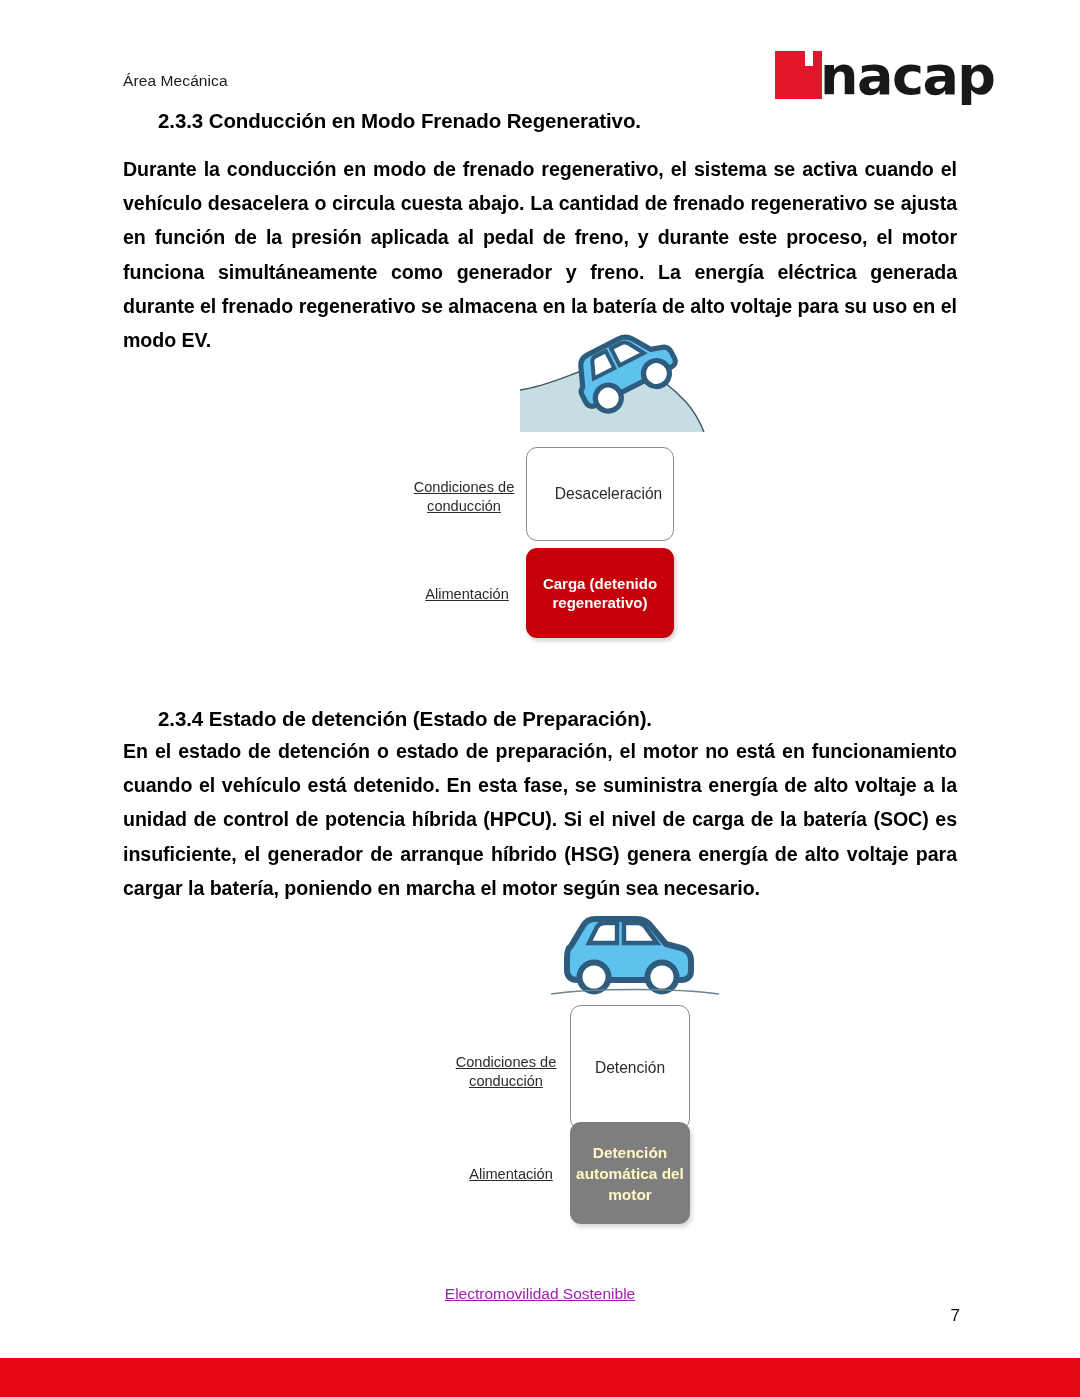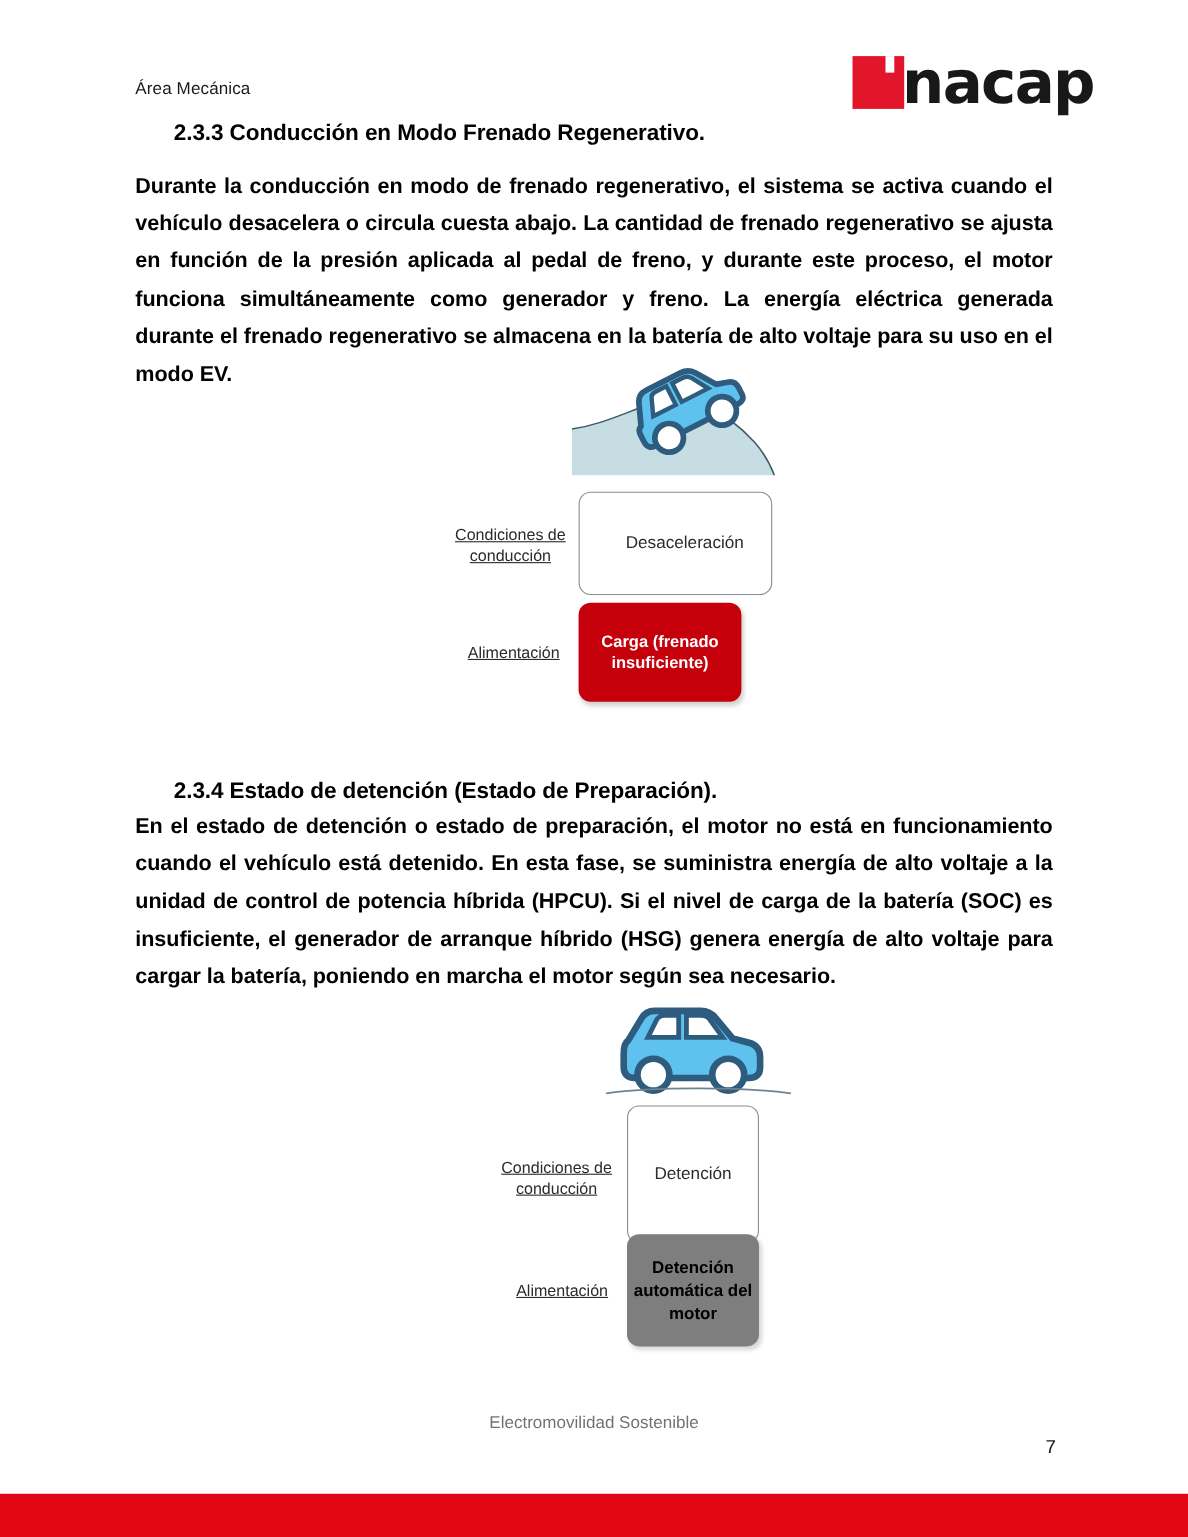--- a/index.html
+++ b/index.html
@@ -114,36 +114,37 @@
   .dg-box.red {
     background: #c5000b;
     color: #ffffff;
     font-size: 15px;
     font-weight: bold;
     line-height: 19px;
     box-shadow: 2px 3px 4px rgba(0,0,0,0.18);
   }
   .dg-box.gray {
     background: #7e7e7e;
-    color: #000000;
+    color: #fef9c3;
     font-size: 15.4px;
     font-weight: bold;
     line-height: 21px;
     box-shadow: 2px 3px 4px rgba(0,0,0,0.16);
   }
 
   
   .footer-note {
     position: absolute;
     left: 0;
     width: 1080px;
     top: 1285px;
     text-align: center;
     font-size: 15.5px;
-    color: #737373;
+    color: #a21caf;
+    text-decoration: underline;
   }
   .page-num {
     position: absolute;
     right: 120px;
     top: 1306px;
     font-size: 17px;
     color: #111111;
   }
   .red-bar {
     position: absolute;
@@ -181,24 +182,24 @@
                  C155,37 157,40 157,45 L157,52 C157,56 154,58 150,58 L66,58
                  C61,58 58,55 58,50 L58,43 C58,39 59,37 62,36 Z" fill="#5ec1ee" stroke="#2e5c7e" stroke-width="5.2" stroke-linejoin="round"></path>
         <path d="M76,33 L82,18 C83,15 85,14 88,14 L99,14 L99,33 Z" fill="#ffffff" stroke="#2e5c7e" stroke-width="4"></path>
         <path d="M105,14 L116,14 C119,14 121,15 123,18 L132,33 L105,33 Z" fill="#ffffff" stroke="#2e5c7e" stroke-width="4"></path>
         <circle cx="80" cy="57" r="13" fill="#ffffff" stroke="#2e5c7e" stroke-width="5.2"></circle>
         <circle cx="134" cy="57" r="13" fill="#ffffff" stroke="#2e5c7e" stroke-width="5.2"></circle>
       </g>
     </svg>
 
     <div class="dg-label" style="left:0px; top:148px; width:128px;">Condiciones de conducción</div>
-    <div class="dg-box white" style="left:126px; top:117px; width:176px; height:94px;padding-left:17px;">Desaceleración</div>
+    <div class="dg-box white" style="left:126px; top:117px; width:148px; height:94px;padding-left:17px;">Desaceleración</div>
 
     <div class="dg-label" style="left:8px; top:255px; width:118px;">Alimentación</div>
-    <div class="dg-box red" style="left:126px; top:218px; width:148px; height:90px; padding:0 10px;">Carga (frenado insuficiente)</div>
+    <div class="dg-box red" style="left:126px; top:218px; width:148px; height:90px; padding:0 10px;">Carga (detenido regenerativo)</div>
   </div>
 
   <div class="sec-heading" style="top:707px;">2.3.4 Estado de detención (Estado de Preparación).</div>
   <div class="para" style="top:734px;">En el estado de detención o estado de preparación, el motor no está en funcionamiento cuando el vehículo está detenido. En esta fase, se suministra energía de alto voltaje a la unidad de control de potencia híbrida (HPCU). Si el nivel de carga de la batería (SOC) es insuficiente, el generador de arranque híbrido (HSG) genera energía de alto voltaje para cargar la batería, poniendo en marcha el motor según sea necesario.</div>
 
   <div class="diagram" style="left:430px; top:910px; width:320px; height:320px;">
 
     <svg width="180" height="88" viewBox="0 0 180 88" style="position:absolute; left:115px; top:4px;">
       <path d="M26,32 L38,12 C41,7 45,5 50,5 L92,5 C98,5 102,7 106,12 L121,30 L136,34
                C143,36 146,40 146,47 L146,57 C146,63 142,66 136,66 L32,66

